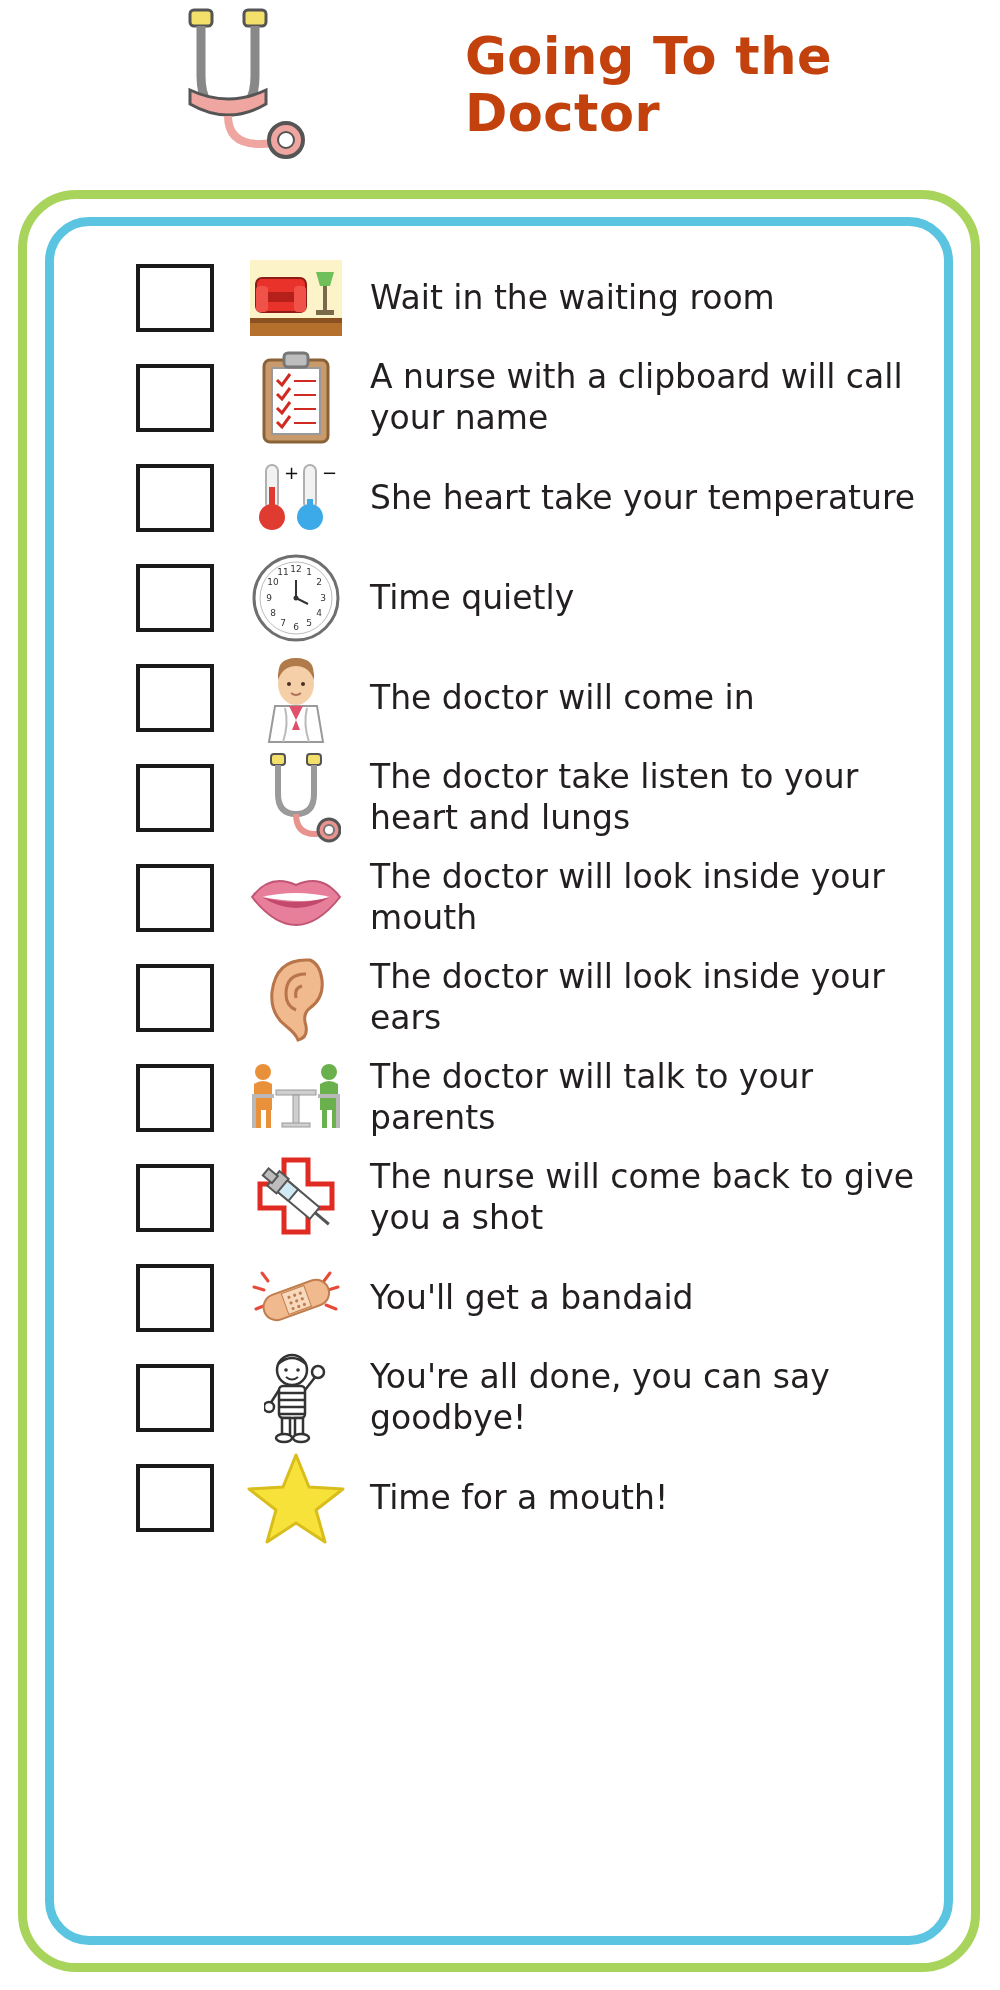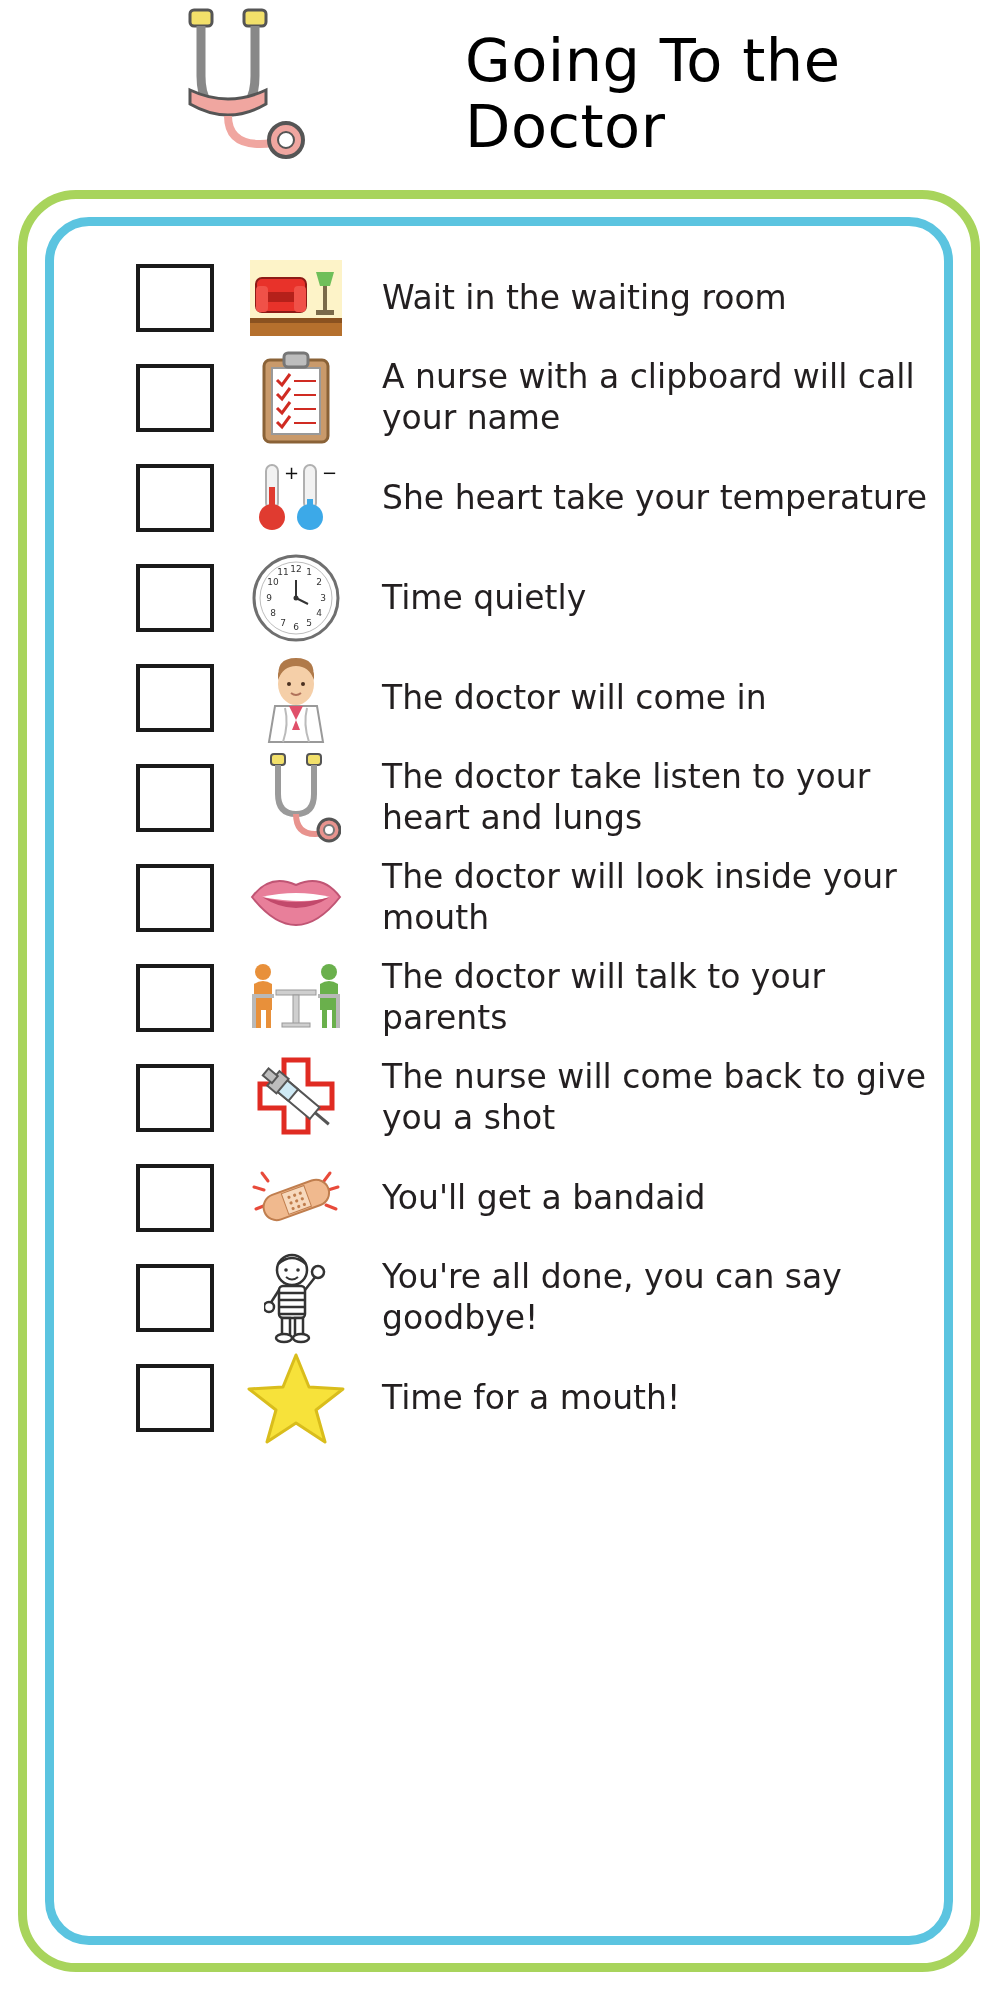--- a/index.html
+++ b/index.html
@@ -27,24 +27,24 @@
     top: 4px;
     width: 200px;
     height: 180px;
   }
   .header-title {
     position: absolute;
     left: 465px;
     top: 28px;
     width: 460px;
     font-family: "DejaVu Sans", sans-serif;
-    font-weight: normal;
-    font-size: 59px;
+    font-weight: bold;
+    font-size: 51px;
     line-height: 1.12;
-    color: #000000;
+    color: #c2410c;
     letter-spacing: 0.5px;
   }
 
   
   .card-outer {
     position: absolute;
     left: 18px;
     top: 190px;
     width: 962px;
     height: 1782px;
@@ -96,21 +96,21 @@
     height: 92px;
     margin-left: 26px;
     display: flex;
     align-items: center;
     justify-content: center;
   }
   .icon-cell svg { display: block; }
 
   .row-label {
     flex: 1 1 auto;
-    margin-left: 30px;
+    margin-left: 18px;
     padding-right: 12px;
     font-size: 33px;
     line-height: 1.24;
     color: #231f20;
     font-family: "DejaVu Sans", sans-serif;
   }
 </style>
 </head>
 <body>
 
@@ -267,20 +267,31 @@
         <div class="icon-cell">
           <svg viewBox="0 0 100 58" width="100" height="58">
             <path d="M6 28 Q24 4 50 16 Q76 4 94 28 Q72 56 50 56 Q28 56 6 28 Z" fill="#e87f9a" stroke="#c05574" stroke-width="2"></path>
             <path d="M16 28 Q50 20 84 28 Q60 36 16 28 Z" fill="#ffffff"></path>
             <path d="M16 28 Q50 38 84 28 Q50 50 16 28 Z" fill="#c2496b"></path>
           </svg>
         </div>
         <div class="row-label">The doctor will look inside your mouth</div>
       </div>
 
+      <div class="row">
+        <div class="checkbox"></div>
+        <div class="icon-cell">
+          <svg viewBox="0 0 76 92" width="76" height="92">
+            <path d="M52 8 Q18 6 14 40 Q12 62 28 74 Q38 82 40 88 Q50 86 48 74 Q44 62 52 56 Q66 46 64 28 Q62 12 52 8 Z" fill="#f0b98e" stroke="#b9754a" stroke-width="3"></path>
+            <path d="M48 22 Q28 22 28 42 Q28 54 38 58" fill="none" stroke="#b9754a" stroke-width="3"></path>
+            <path d="M44 34 Q36 36 38 46" fill="none" stroke="#b9754a" stroke-width="3"></path>
+          </svg>
+        </div>
+        <div class="row-label">The doctor will look inside your ears</div>
+      </div>
 
       <div class="row">
         <div class="checkbox"></div>
         <div class="icon-cell">
           <svg viewBox="0 0 100 76" width="100" height="76">
             <rect x="30" y="30" width="40" height="5" fill="#cfcfcf" stroke="#999" stroke-width="1"></rect>
             <rect x="47" y="35" width="6" height="30" fill="#cfcfcf" stroke="#999" stroke-width="1"></rect>
             <rect x="36" y="63" width="28" height="4" fill="#cfcfcf" stroke="#999" stroke-width="1"></rect>
             <g>
               <circle cx="17" cy="12" r="8" fill="#e8903a"></circle>

